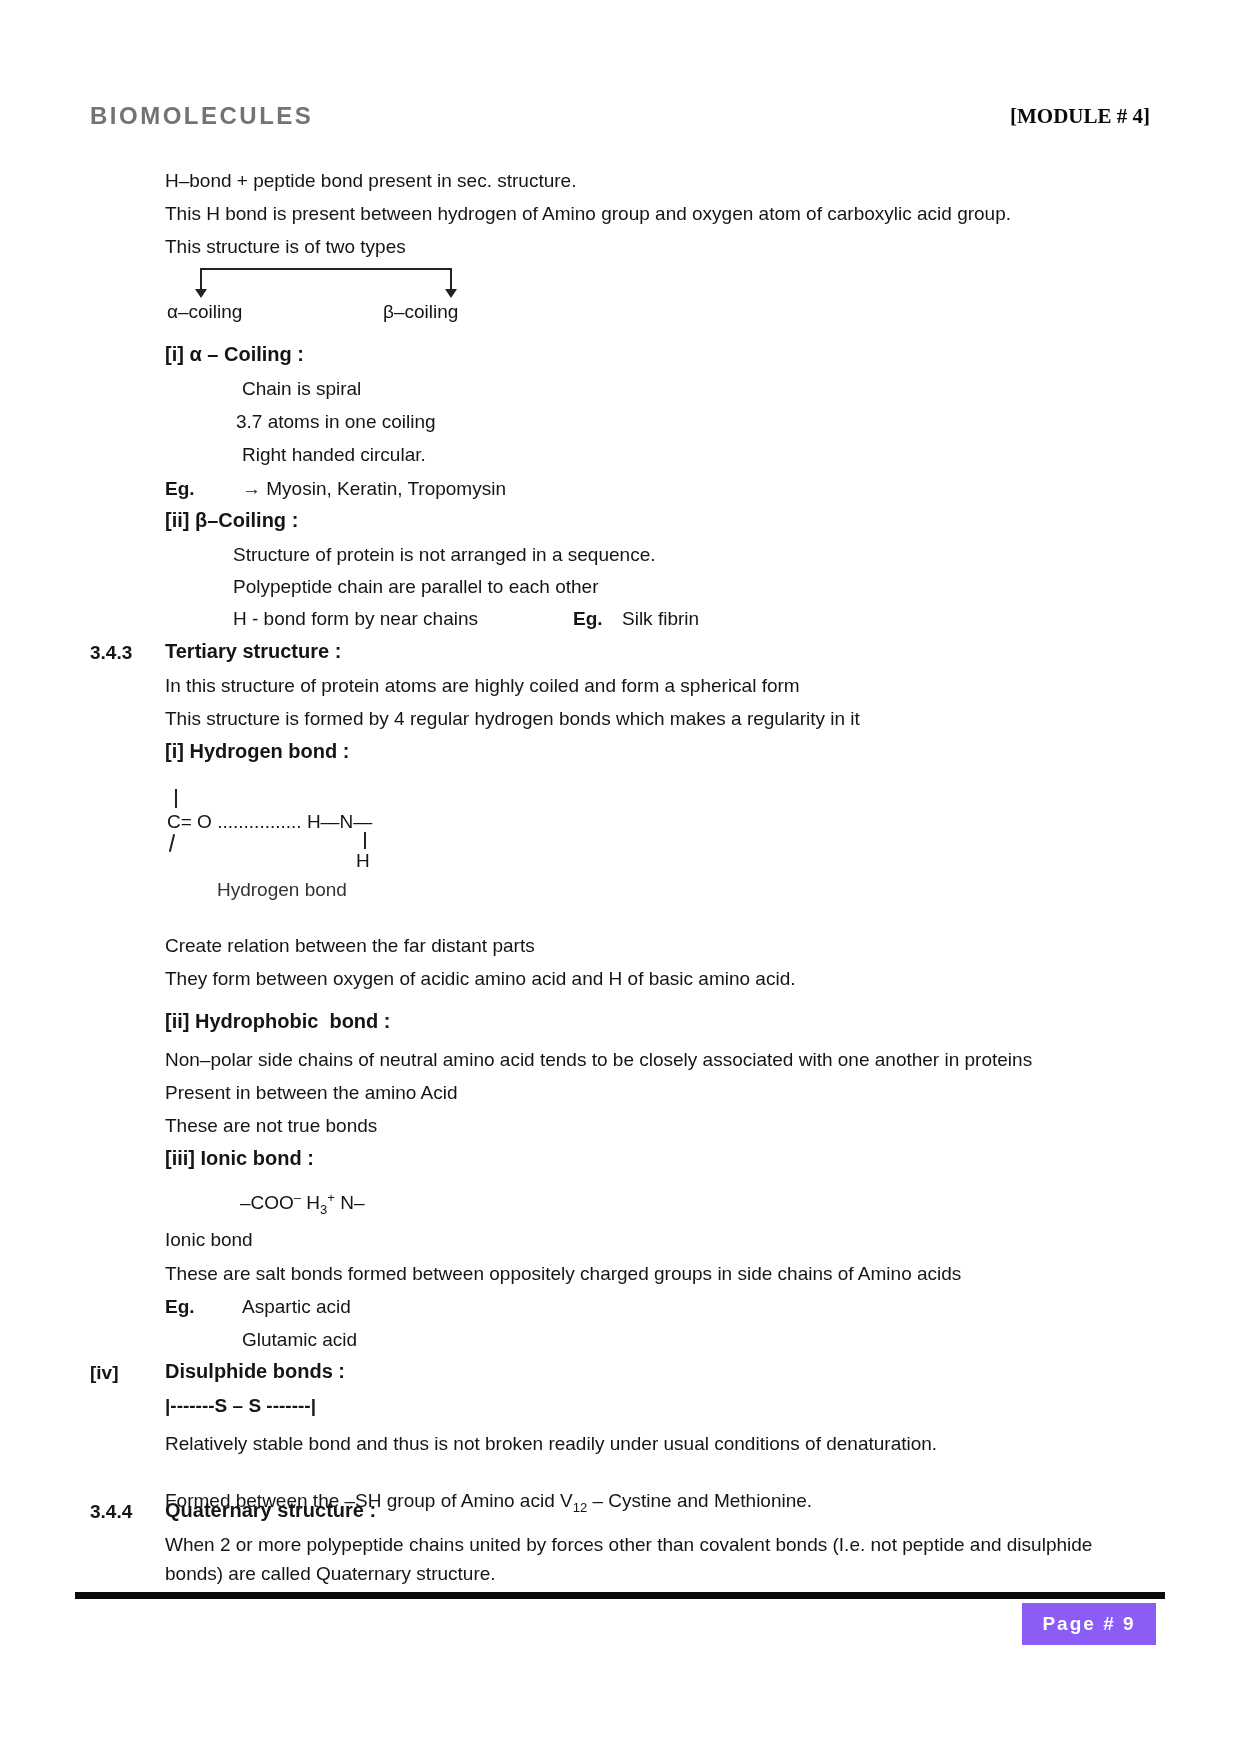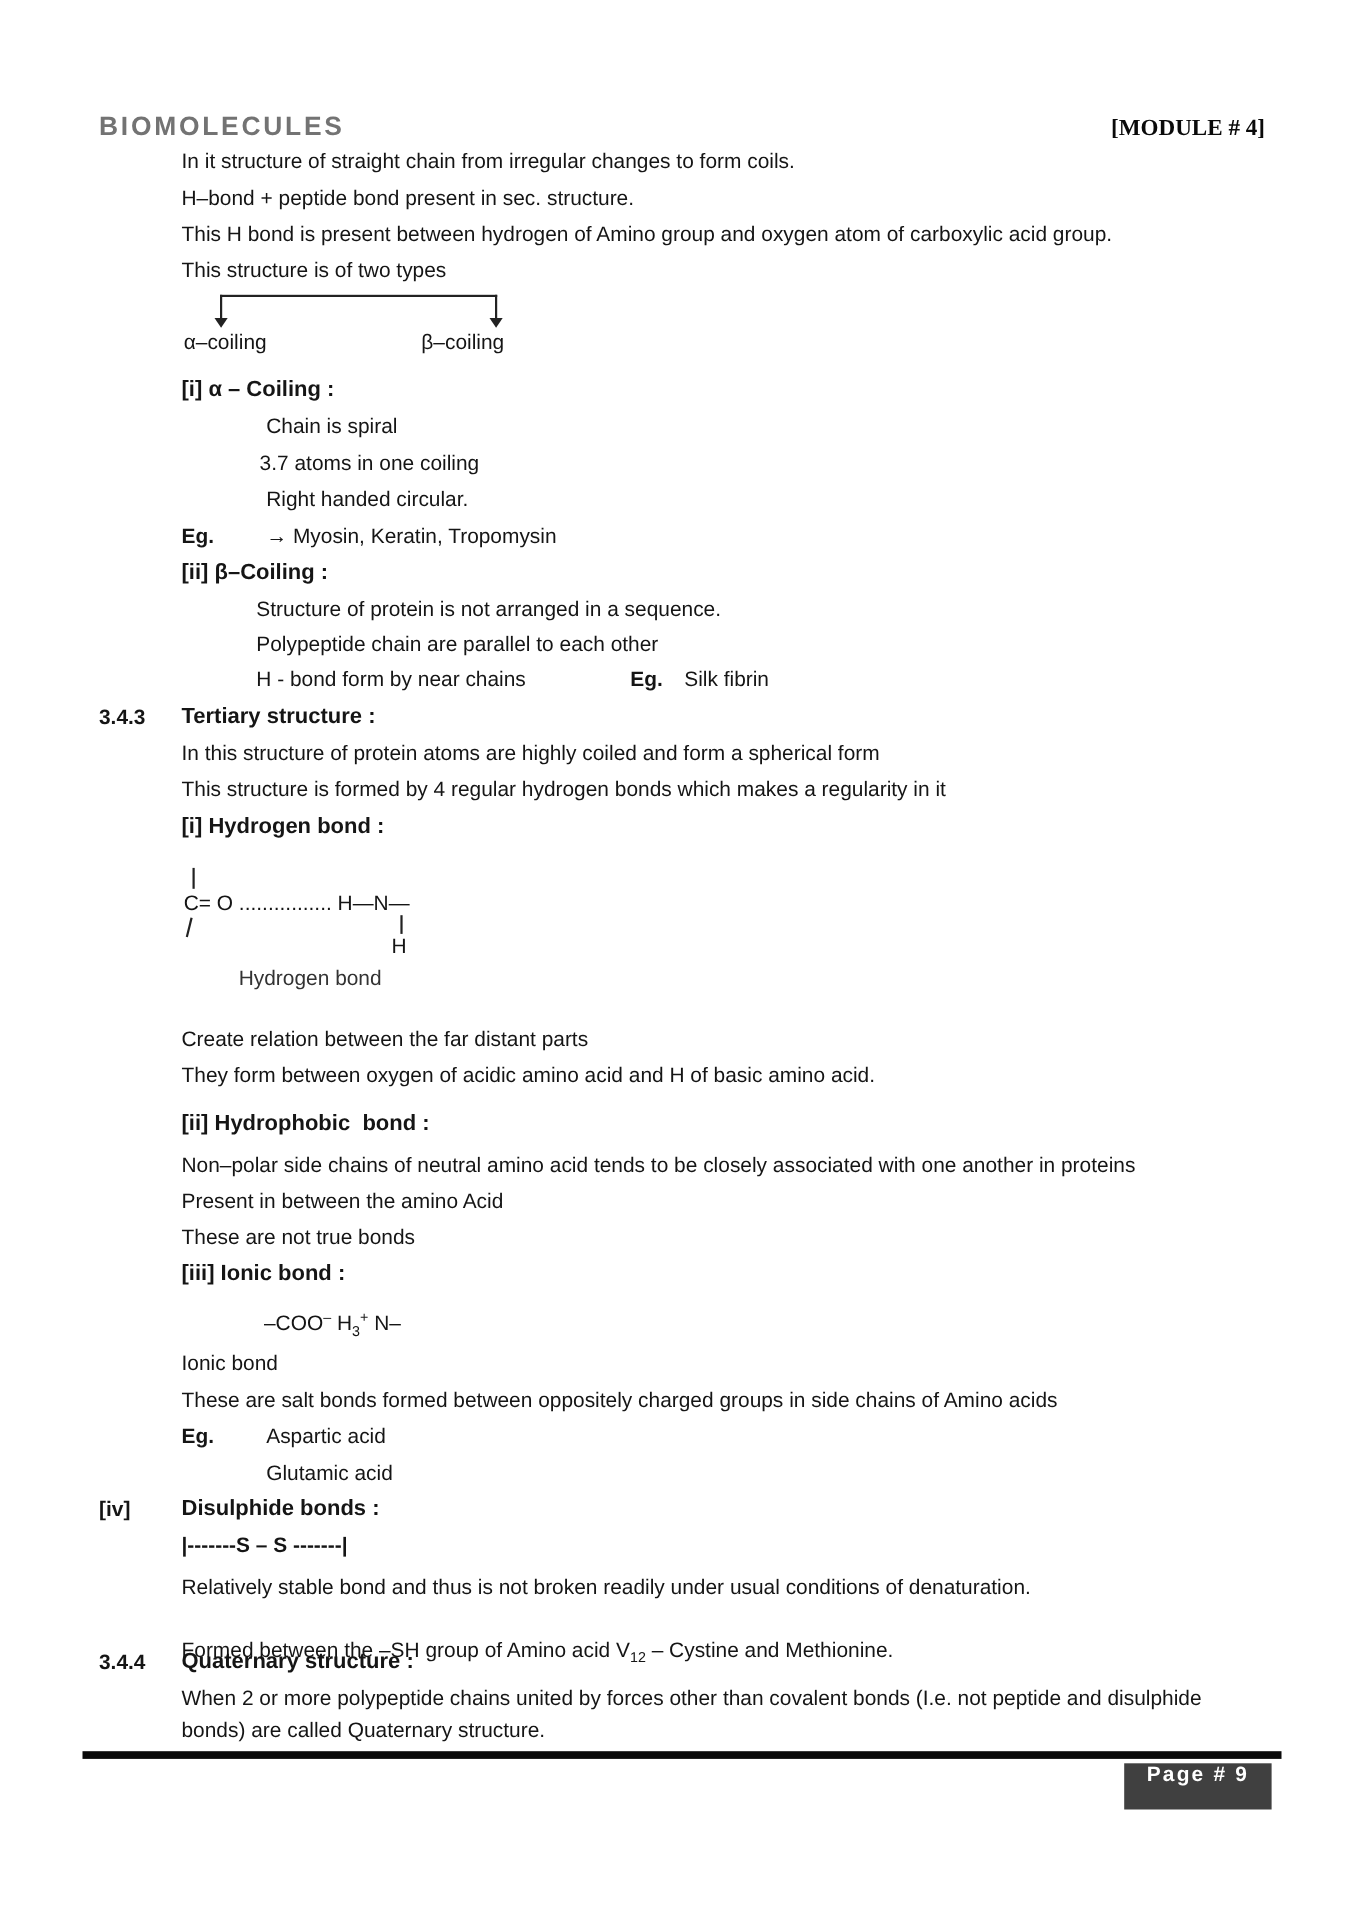--- a/index.html
+++ b/index.html
@@ -28,34 +28,33 @@
     border-left:6px solid transparent; border-right:6px solid transparent;
     border-top:9px solid #222;
   }
   
   .tick { position:absolute; width:0; border-left:2px solid #222; }
   .tick-slant { transform:rotate(14deg); }
   sub { font-size:13px; }
   sup { font-size:13px; }
   .rule { position:absolute; background:#0a0a0a; }
   .pagebox {
-    position:absolute; background:#404040; color:#ffffff;
-    display:flex; justify-content:center;
+    position:absolute; background:#8b5cf6; color:#ffffff;
+    display:flex; align-items:center; justify-content:center;
     font-size:19px; font-weight:bold; letter-spacing:2px;
   }
 </style>
 </head>
 <body>
 
 <div class="page">
 
   <div class="title" style="left:90px; top:102px;">BIOMOLECULES</div>
   <div class="module" style="right:90px; top:104px;">[MODULE # 4]</div>
 
-  <div class="t" style="left:165px; top:136px;">In it structure of straight chain from irregular changes to form coils.</div>
   <div class="t" style="left:165px; top:169px;">H–bond + peptide bond present in sec. structure.</div>
   <div class="t" style="left:165px; top:202px;">This H bond is present between hydrogen of Amino group and oxygen atom of carboxylic acid group.</div>
   <div class="t" style="left:165px; top:235px;">This structure is of two types</div>
 
   <div class="br-h" style="left:200px; top:268px; width:252px;"></div>
   <div class="br-v" style="left:200px; top:268px; height:22px;"></div>
   <div class="br-v" style="left:450px; top:268px; height:22px;"></div>
   <div class="arrow-down" style="left:195px; top:289px;"></div>
   <div class="arrow-down" style="left:445px; top:289px;"></div>
   <div class="t" style="left:167px; top:300px;">α–coiling</div>

